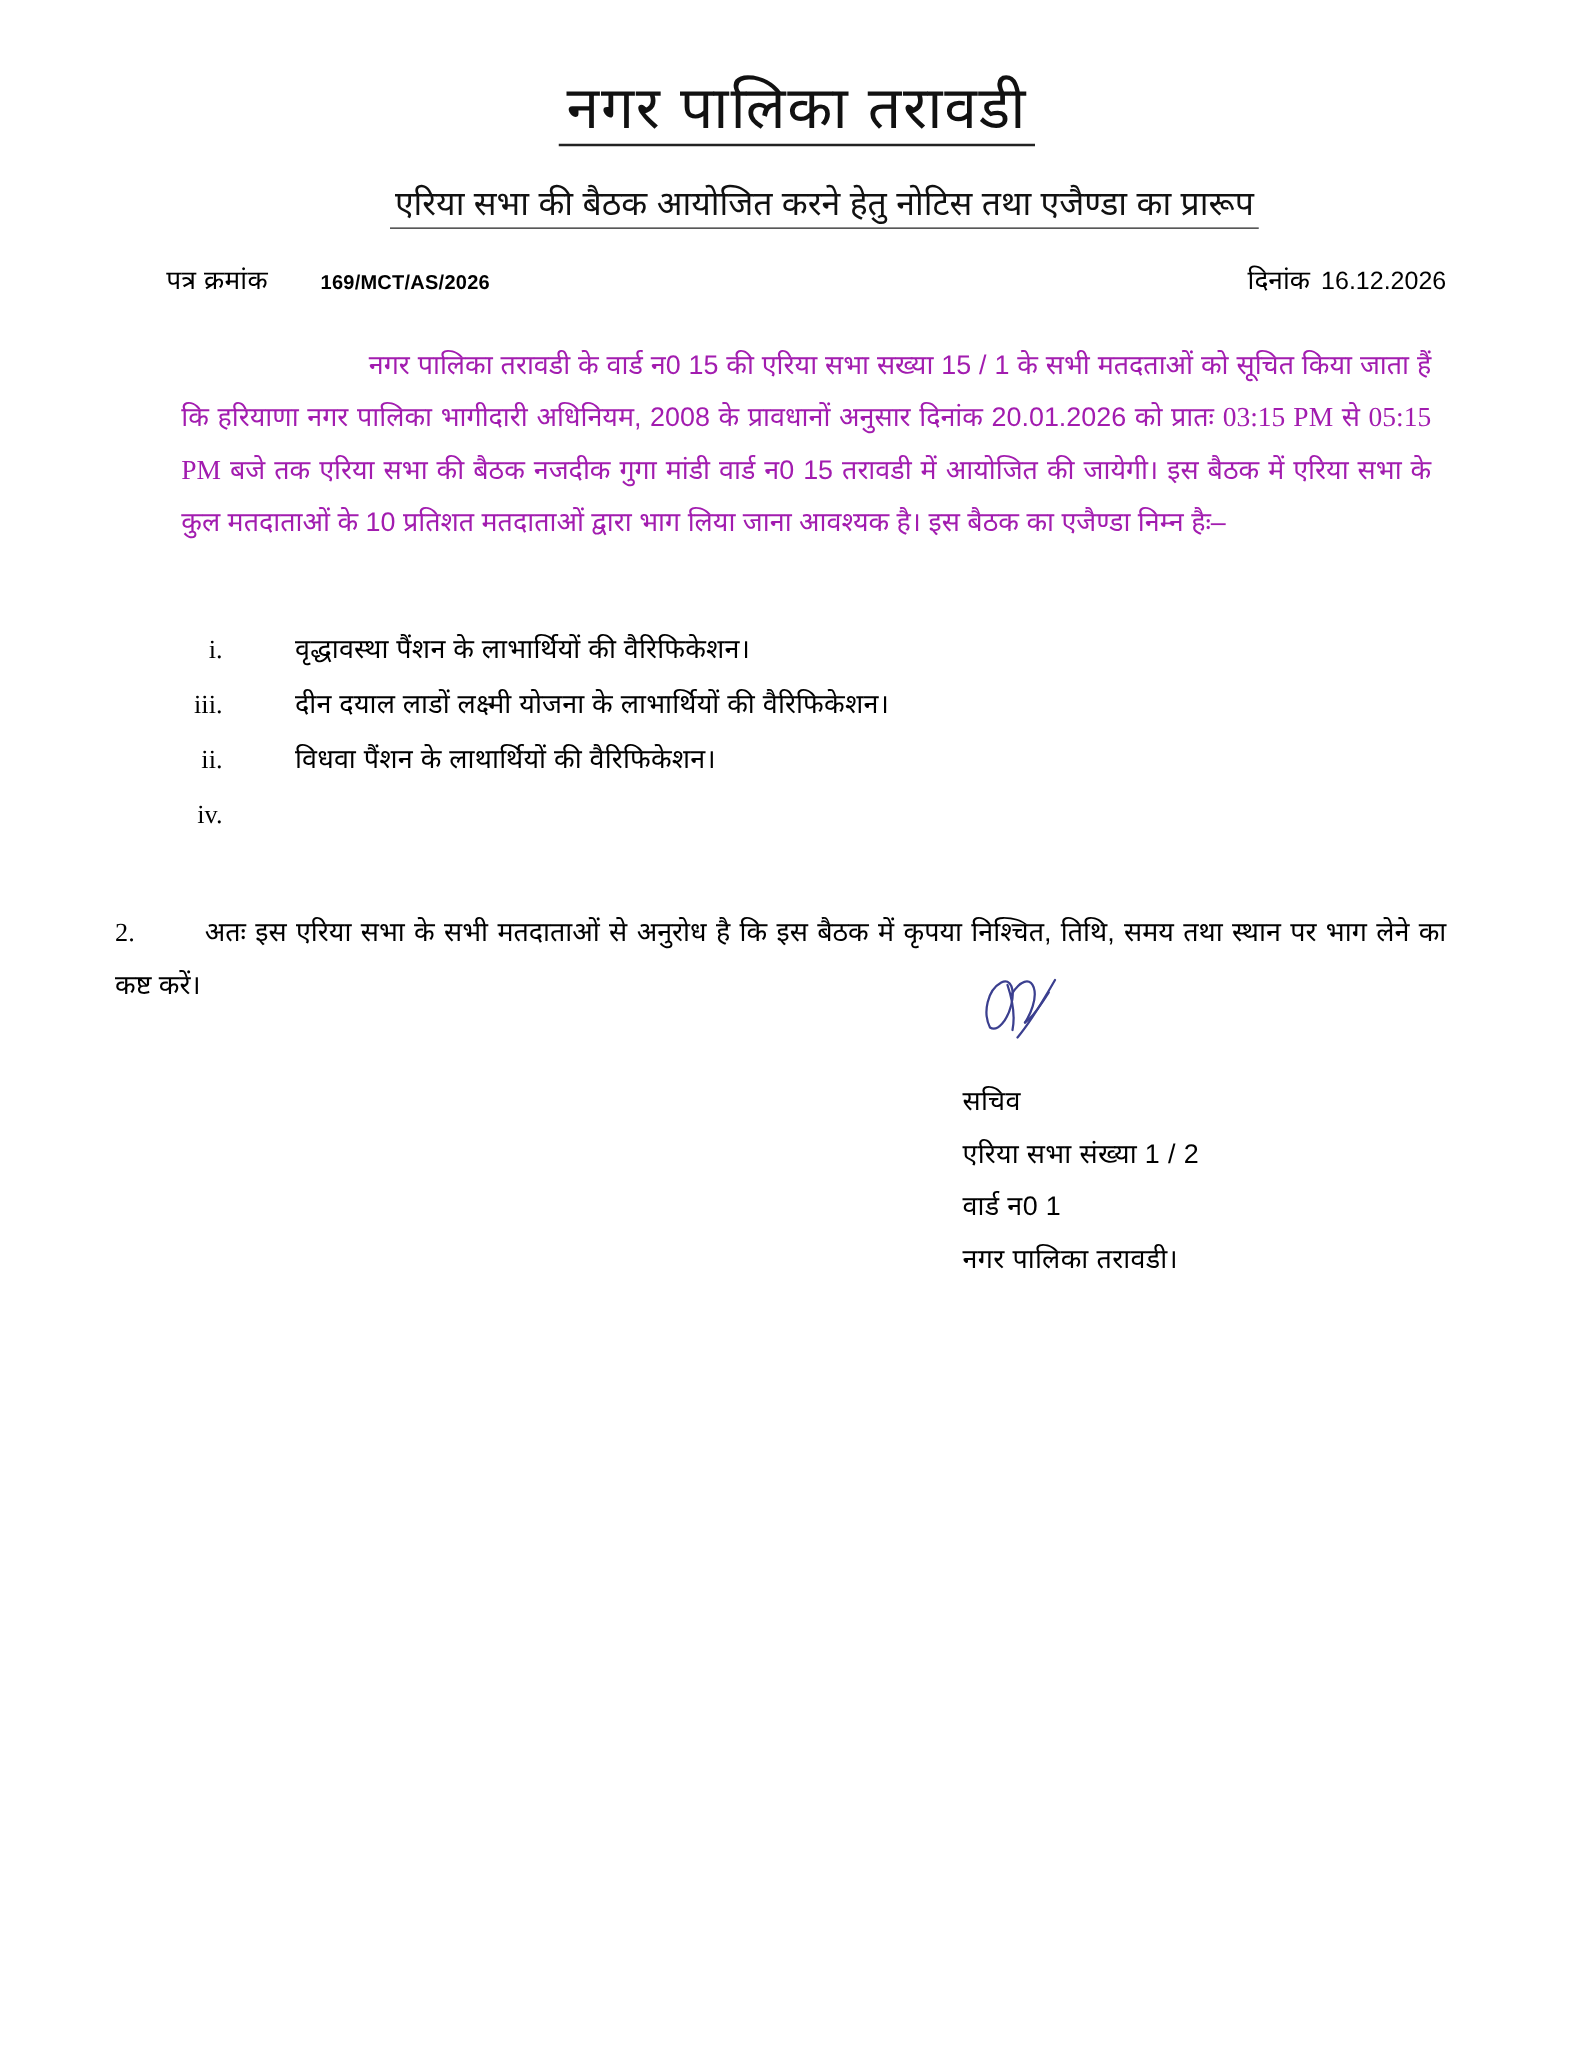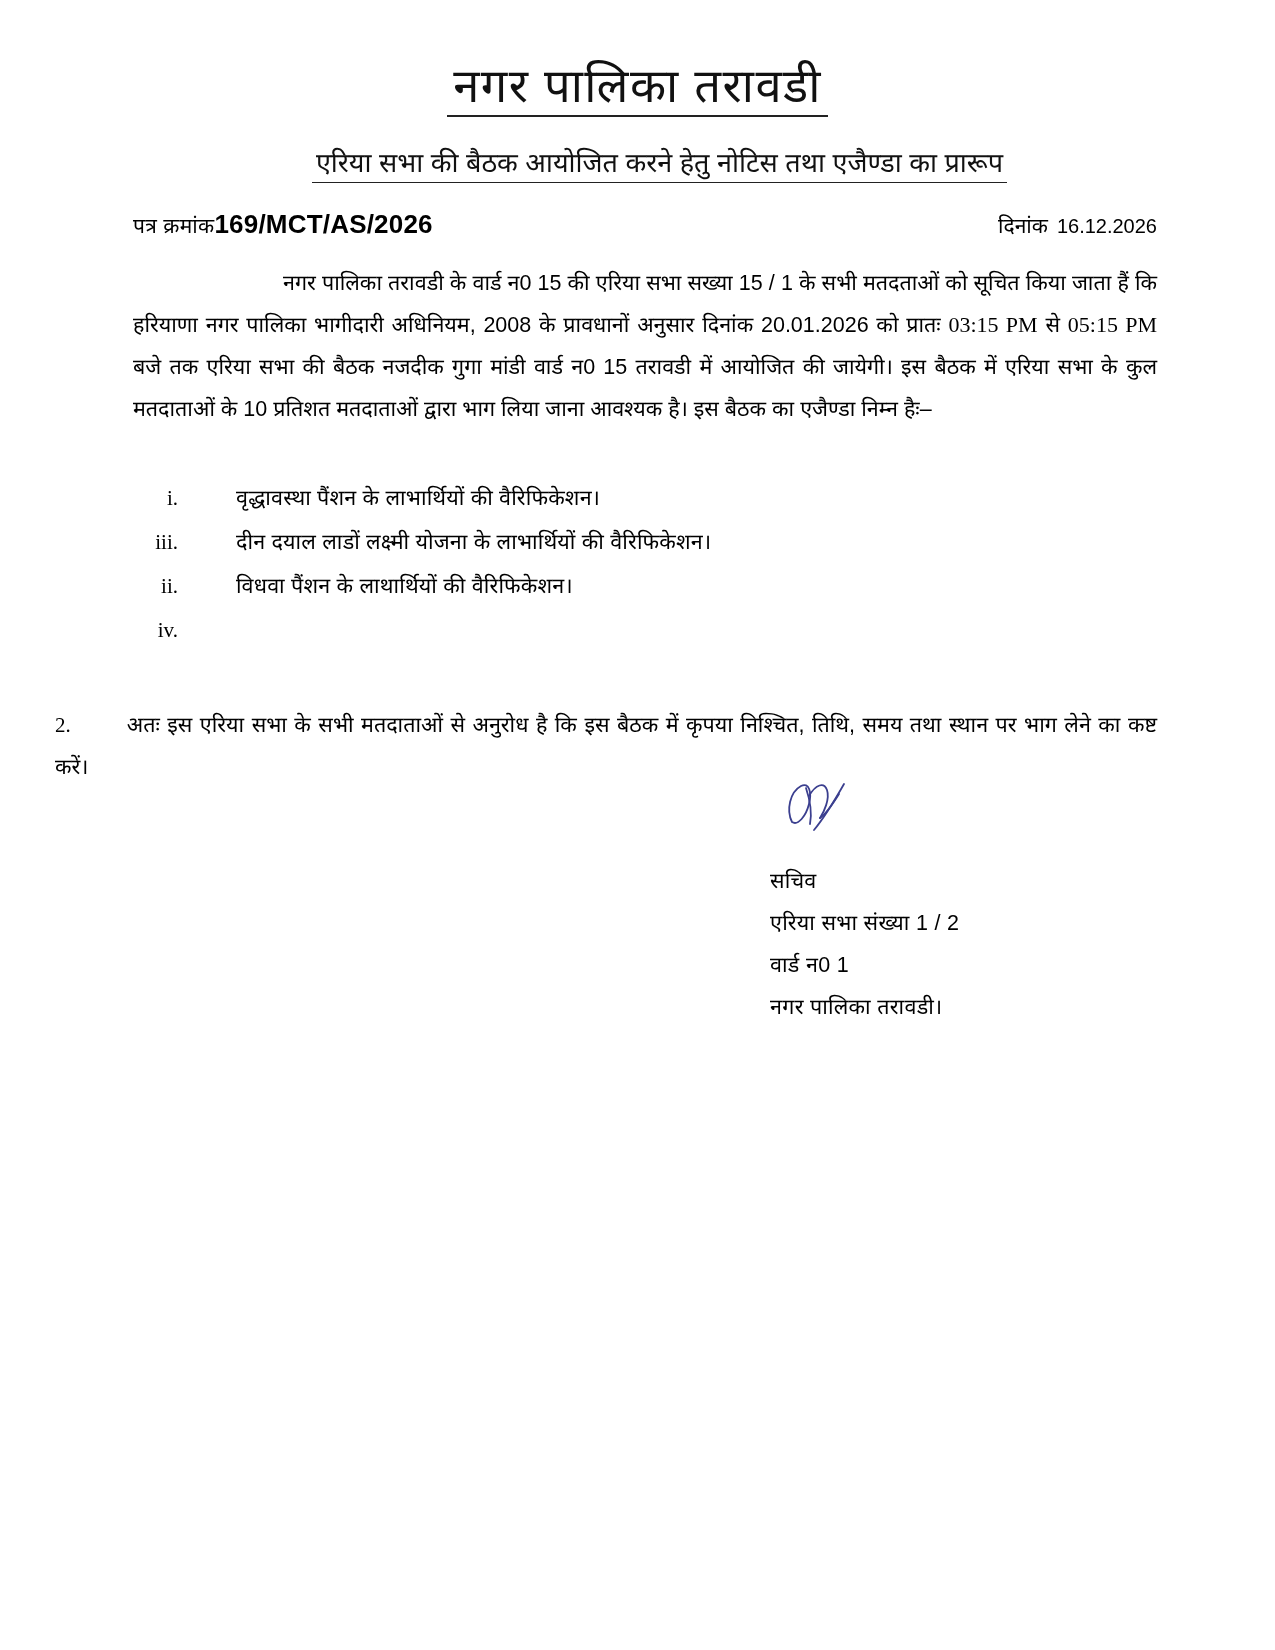--- a/index.html
+++ b/index.html
@@ -70,42 +70,43 @@
   .ref-left {
     display: flex;
     align-items: baseline;
   }
   .ref-label {
     font-size: 21px;
     letter-spacing: .3px;
   }
   .ref-value {
     font-weight: bold;
-    font-size: 26px;
+    font-size: 16px;
+    margin-left: 42px;
     letter-spacing: .2px;
   }
   .ref-right {
     font-size: 21px;
     white-space: nowrap;
   }
   .ref-right .ref-date-value {
     margin-left: 9px;
     font-size: 20px;
   }
 
   
   .body-para {
-    margin: 0;
+    margin: 12px;
     padding: 22px 118px 0 133px;
     font-size: 21.5px;
     line-height: 42px;
     text-align: justify;
     text-justify: inter-word;
     text-indent: 150px;
-    color: #000000;
+    color: #a21caf;
   }
   .body-para .serif-time {
     font-family: "Liberation Serif", serif;
     font-size: 22px;
   }
 
   
   .agenda-list {
     margin: 0;
     padding: 46px 0 0 0;
@@ -126,21 +127,21 @@
     font-size: 21px;
     margin-left: 100px;
   }
   .agenda-text {
     margin-left: 58px;
     letter-spacing: .2px;
   }
 
   
   .para2-wrap {
-    padding: 52px 118px 0 55px;
+    padding: 52px 118px 0 92px;
   }
   .para2 {
     margin: 0;
     font-size: 21.5px;
     line-height: 42px;
     text-align: justify;
     text-justify: inter-word;
     position: relative;
     padding-left: 0;
   }

